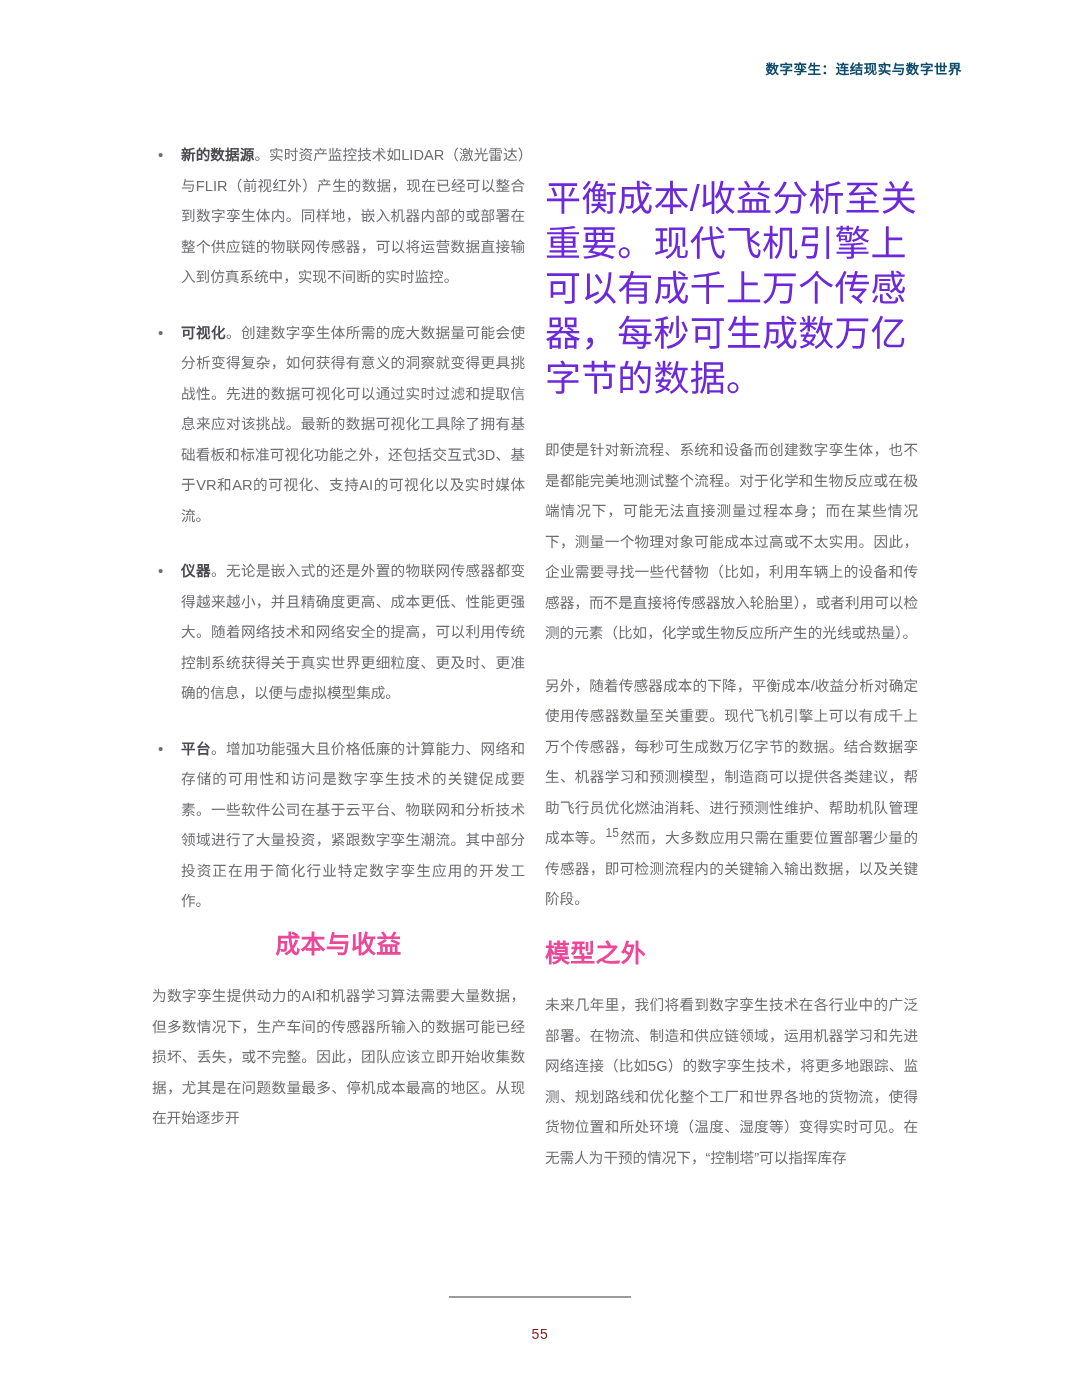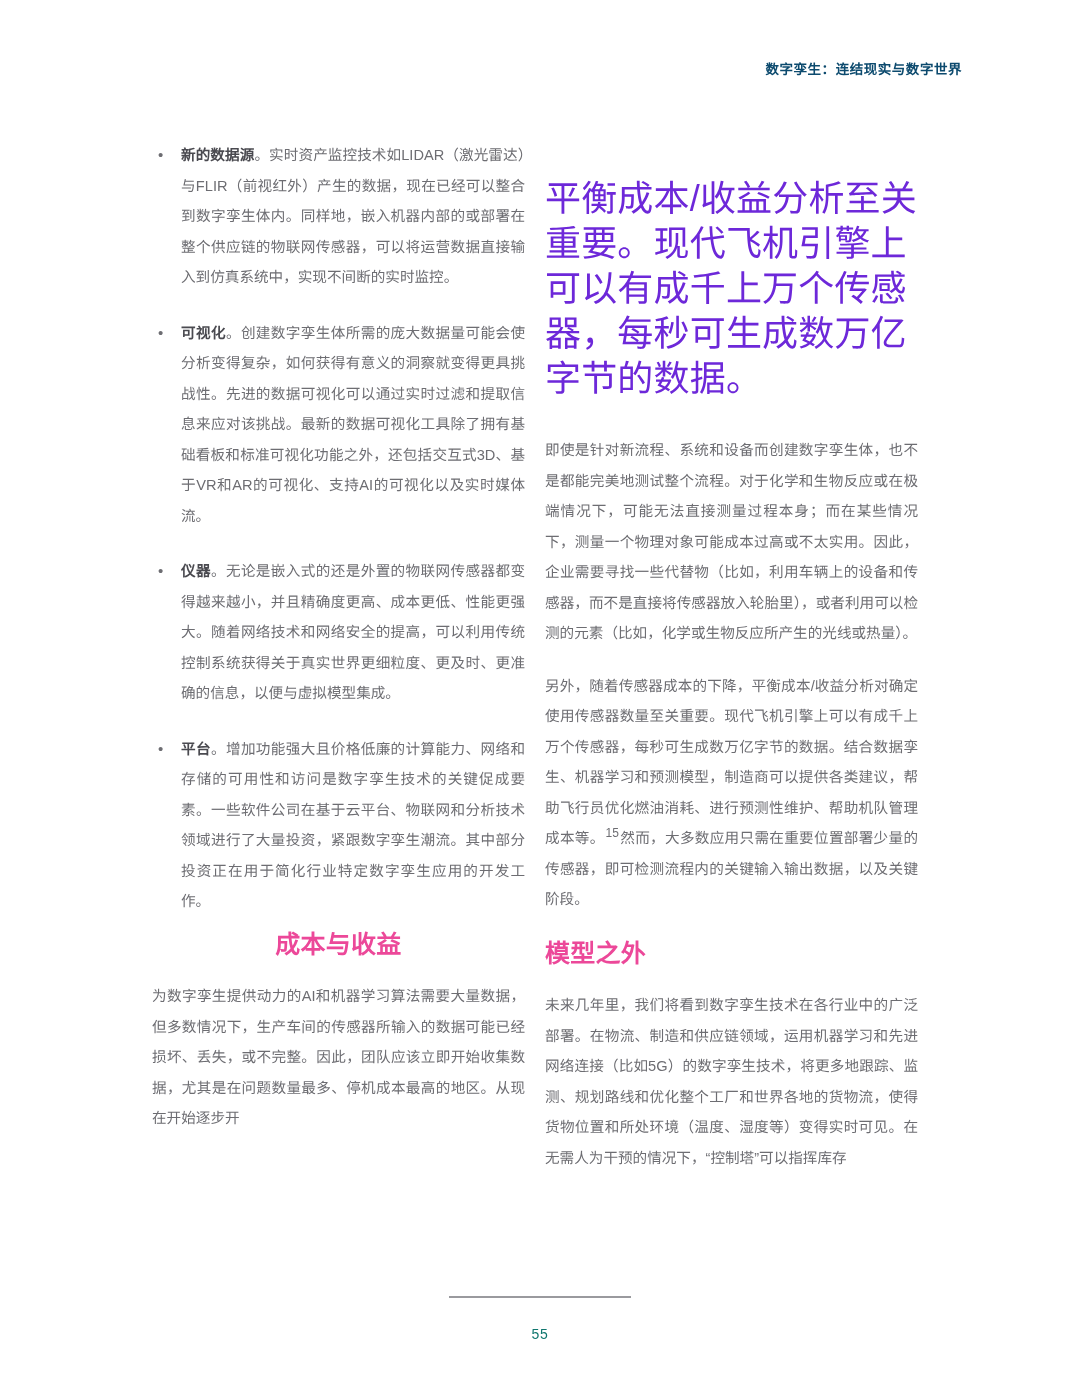--- a/index.html
+++ b/index.html
@@ -133,21 +133,21 @@
     height: 2px;
     background: #9a9a9e;
   }
   .page-number {
     position: absolute;
     left: 0;
     right: 0;
     top: 1326px;
     text-align: center;
     font-size: 14px;
-    color: #0f766e;
+    color: #7f1d1d;
     letter-spacing: 0.05em;
   }
 </style>
 </head>
 <body>
 
 <div class="page">
 
   <div class="running-header">数字孪生：连结现实与数字世界</div>
 

